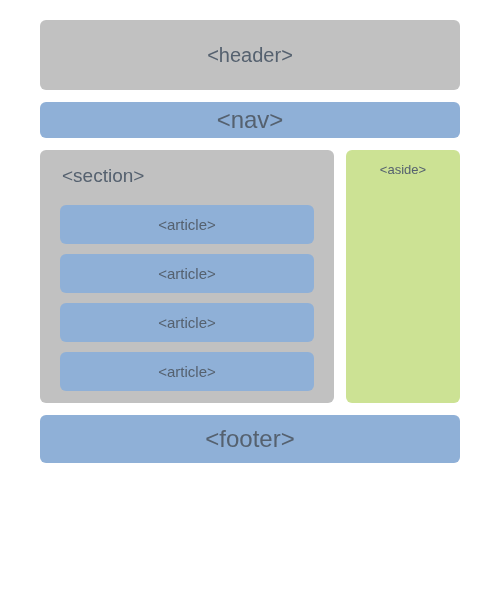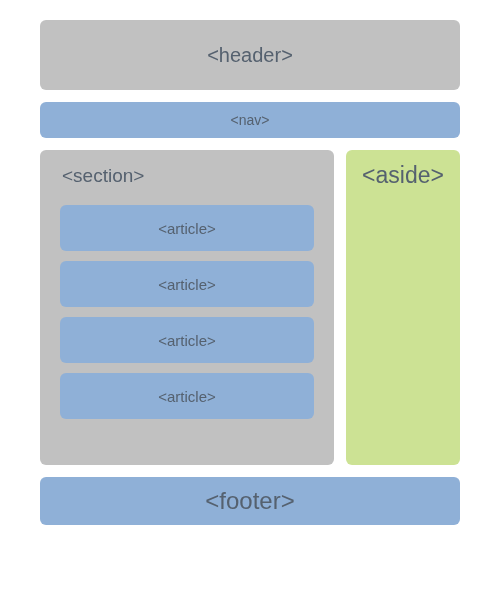--- a/index.html
+++ b/index.html
@@ -33,26 +33,26 @@
       background: #8fb0d7;
     }
     .green {
       background: #cce294;
     }
     .header {
       height: 70px;
     }
     .nav {
       height: 36px;
-      font-size: 14px;
+      font-size: 24px;
     }
     .middle-row {
       display: flex;
       gap: 12px;
-      height: 315px;
+      height: 253px;
     }
     .section {
       flex: 1;
       padding: 12px 14px;
       display: flex;
       flex-direction: column;
       gap: 10px;
       align-items: stretch;
       justify-content: flex-start;
     }
@@ -65,21 +65,21 @@
     .article {
       height: 46px;
       font-size: 15px;
       margin: 0 6px;
     }
     .aside {
       width: 114px;
       align-items: flex-start;
       justify-content: center;
       padding-top: 12px;
-      font-size: 23px;
+      font-size: 13px;
     }
     .footer {
       height: 48px;
       font-size: 24px;
     }
   </style>
 </head>
 <body>
 
 <div class="container">

